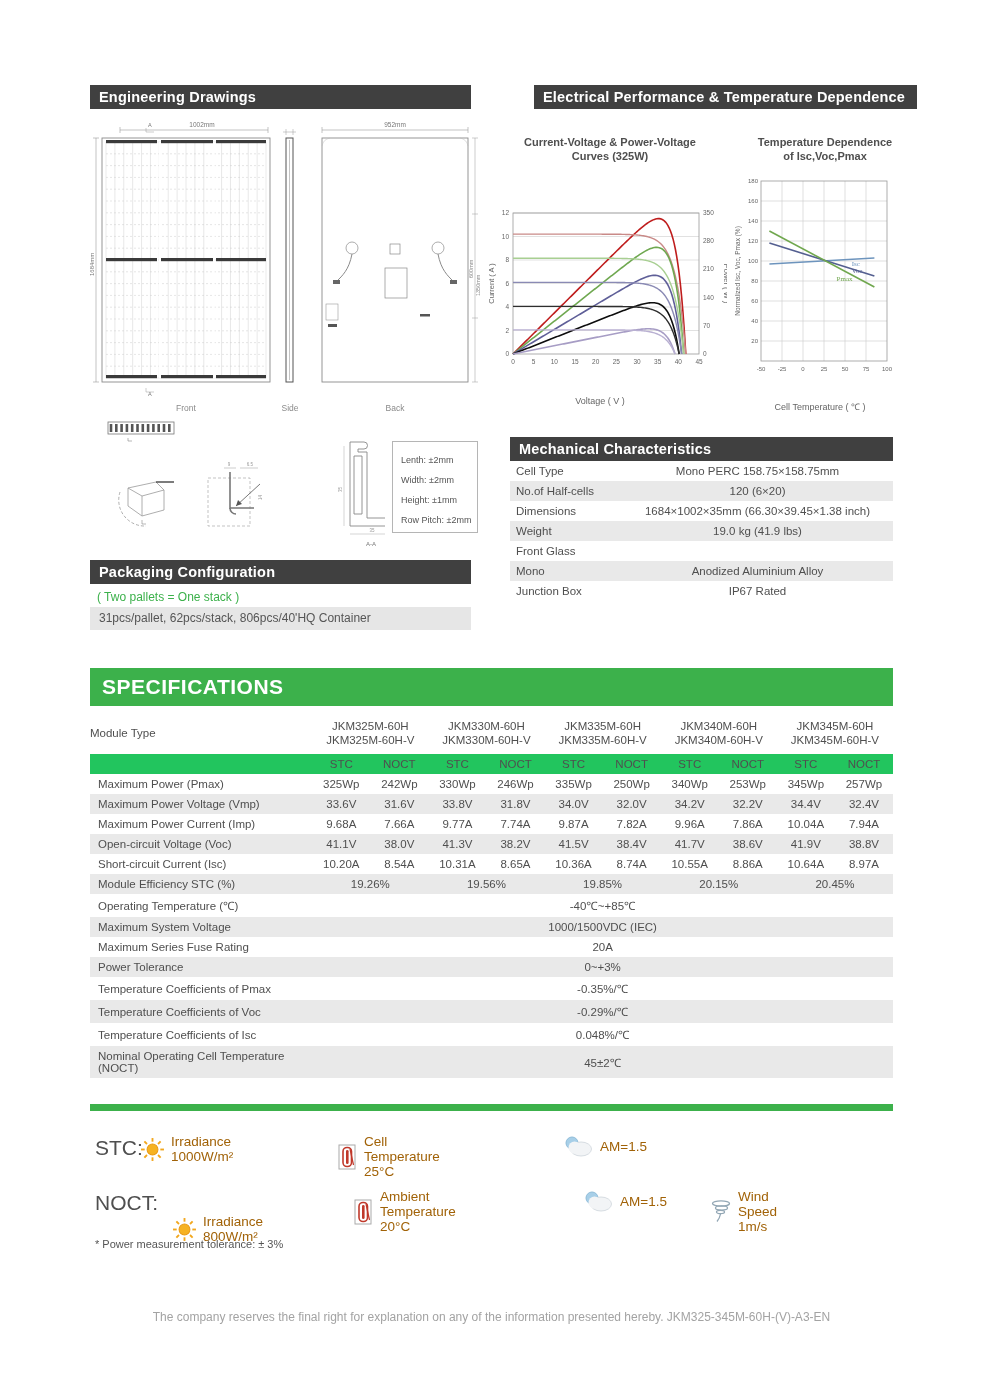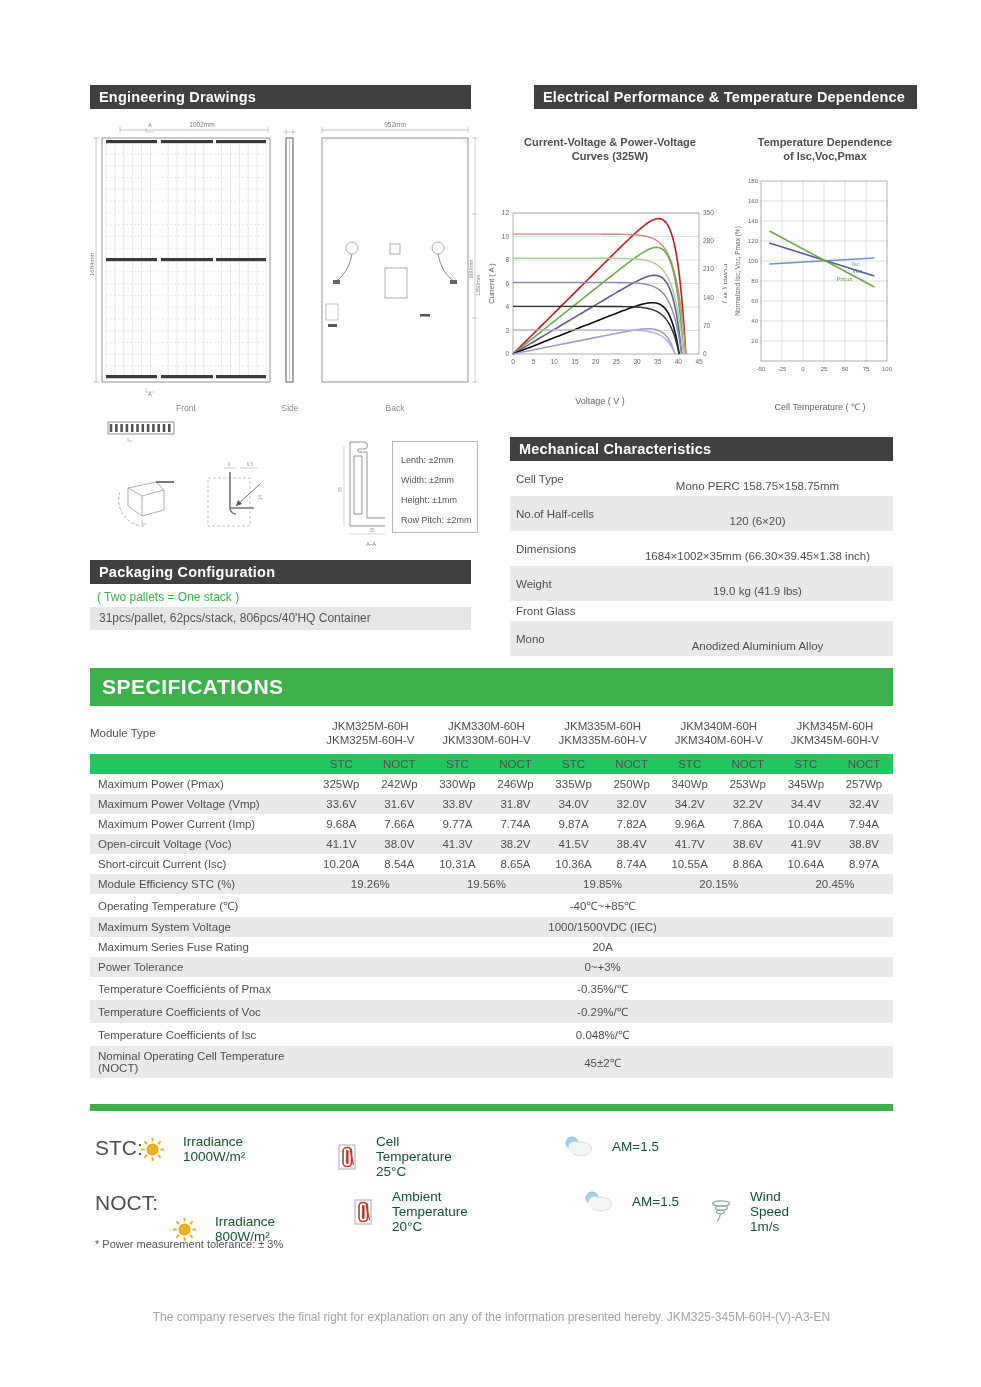--- a/index.html
+++ b/index.html
@@ -12,35 +12,35 @@
   .ghead {
     background:#404040; color:#fff; font-weight:bold; font-size:14.5px;
     line-height:24px; height:24px; padding-left:9px; letter-spacing:.2px;
   }
   .chart-title { font-size:11px; font-weight:bold; color:#4f4f4f; text-align:center; line-height:14px; }
   .axis-label { font-size:9px; color:#666; text-align:center; }
   
   .mrow { display:flex; align-items:center; font-size:11.5px; }
   .mrow:nth-child(even) { background:#e9e9e9; }
   .mlabel { width:112px; padding:4px 0 4px 6px; }
-  .mval { flex:1; text-align:center; white-space:pre-line; line-height:13px; padding:3px 0;margin-top:16px; }
+  .mval { flex:1; text-align:center; white-space:pre-line; line-height:13px; padding:3px 0; }
   
   .pack-note { font-size:12px; color:#3cb14b; }
   .pack-bar { background:#e6e6e6; font-size:12px; color:#555; line-height:23px; padding-left:9px; }
   
   #spec-table { border-collapse:collapse; table-layout:fixed; width:803px; font-size:11.5px; color:#4f4f4f; }
   #spec-table td { text-align:center; padding:4px 0; }
   #spec-table td.lbl { text-align:left; padding-left:8px; }
   #spec-table tr.g { background:#e9e9e9; }
   #spec-table tr.cond { background:#22c55e; }
   #spec-table tr.mod td { padding:7px 0; line-height:14px; }
   .gbar { background:#3cb14b; }
   
   .cond-label { font-size:21px; color:#4f4f4f; }
-  .cond-item { display:flex; align-items:center; gap:18px; font-size:13.5px; color:#14532d; }
+  .cond-item { display:flex; align-items:center; gap:6px; font-size:13.5px; color:#a16207; }
   .cond-item svg { flex:0 0 auto; }
   .footnote { font-size:11px; color:#555; }
   .footer { font-size:12px; color:#a3a3a3; text-align:center; }
   .tolbox { border:1px solid #b5b5b5; padding:8px 0 0 8px; }
   .tolbox div { font-size:9px; color:#555; line-height:20px; }
   svg text { font-family:"Liberation Sans", sans-serif; }
   svg text.serif { font-family:"Liberation Serif", serif; }
 </style>
 </head>
 <body>

